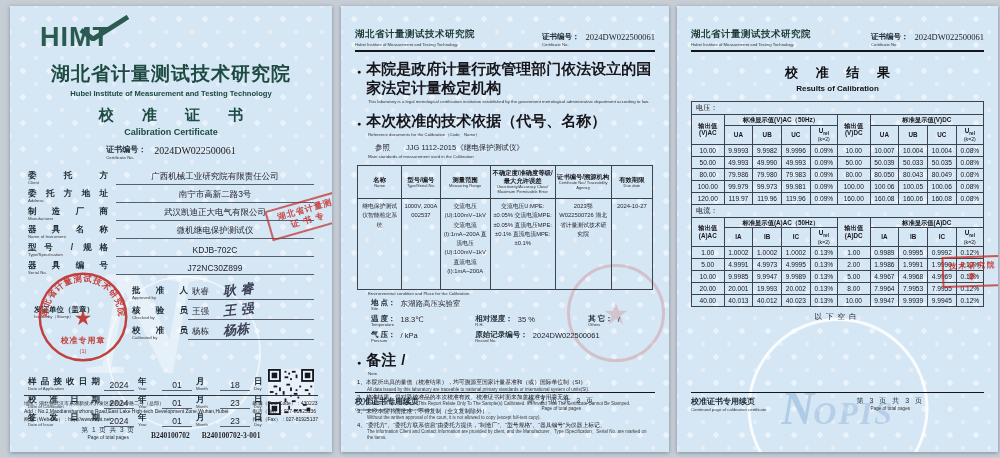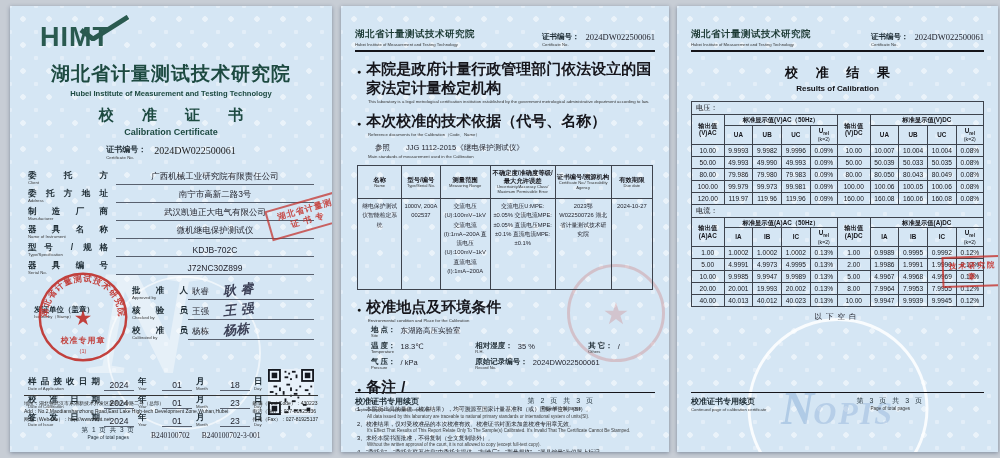--- a/index.html
+++ b/index.html
@@ -71,21 +71,21 @@
   .d-unit{width:20px;}
   .u-cn{font-size:8.5px;font-weight:bold;color:#1d2b33;line-height:1.1;}
   .qr{position:absolute;right:0;top:-4px;z-index:1;}
 
   .cover-footer{position:absolute;left:14px;right:14px;bottom:12px;border-top:1px solid #333;padding-top:3px;z-index:2;}
   .cf-cols{display:flex;justify-content:space-between;}
   .cf-left div,.cf-right div{font-size:5px;color:#222;line-height:1.6;}
   .cf-page{display:flex;justify-content:center;gap:16px;margin-top:3px;align-items:flex-end;}
   .cf-page .cn{font-size:6.5px;letter-spacing:1px;text-align:center;}
   .cf-page .en{font-size:4.8px;text-align:center;}
-  .codes{font-family:"Liberation Serif",serif;font-size:7.5px;color:#1f1f28;display:flex;gap:12px;align-items:flex-end;}
+  .codes{font-family:"Liberation Serif",serif;font-size:7.5px;color:#1f1f28;display:flex;gap:12px;align-items:flex-end;font-weight:bold;}
 
   
   .ph{display:flex;justify-content:space-between;align-items:flex-end;margin:22px 14px 0;
     border-bottom:2px solid #15151a;padding-bottom:3px;position:relative;z-index:1;}
   .ph-left .cn{font-size:9.5px;font-weight:bold;color:#1c3a34;letter-spacing:.5px;}
   .ph-left .en{font-size:4.2px;color:#333;margin-top:1px;}
   .ph-right .row{display:flex;gap:6px;align-items:flex-end;}
   .ph-right .lab{font-size:7.5px;font-weight:bold;color:#1d2b33;}
   .ph-right .val{font-family:"Liberation Serif",serif;font-size:8.5px;color:#1f1f28;}
   .ph-right .en{font-size:4.2px;color:#333;}
@@ -486,24 +486,20 @@
             <td class="std-td">继电保护测试仪智能检定系统</td>
             <td class="std-td">1000V, 200A 002537</td>
             <td class="std-td">交流电压(U):100mV~1kV 交流电流(I):1mA~200A 直流电压(U):100mV~1kV 直流电流(I):1mA~200A</td>
             <td class="std-td">交流电压U:MPE:±0.05% 交流电流MPE:±0.05% 直流电压MPE:±0.1% 直流电流MPE:±0.1%</td>
             <td class="std-td">2023鄂W022500726 湖北省计量测试技术研究院</td>
             <td class="std-td">2024-10-27</td>
           </tr>
         </tbody>
     </table>
 
-    <div class="bul">
-      <span class="dot">●</span>
-      <span class="b-cn">校准地点及环境条件</span>
-    </div>
     <div class="b-en">Environmental condition and Place for the Calibration</div>
 
     <div class="env-grid">
       <div class="env-row">
         <div class="env-item wrest">
           <span class="env-lab">
               <span class="cn">地 点：</span>
               <span class="en">Site</span>
             </span>
           <span class="env-val">东湖路高压实验室</span>

